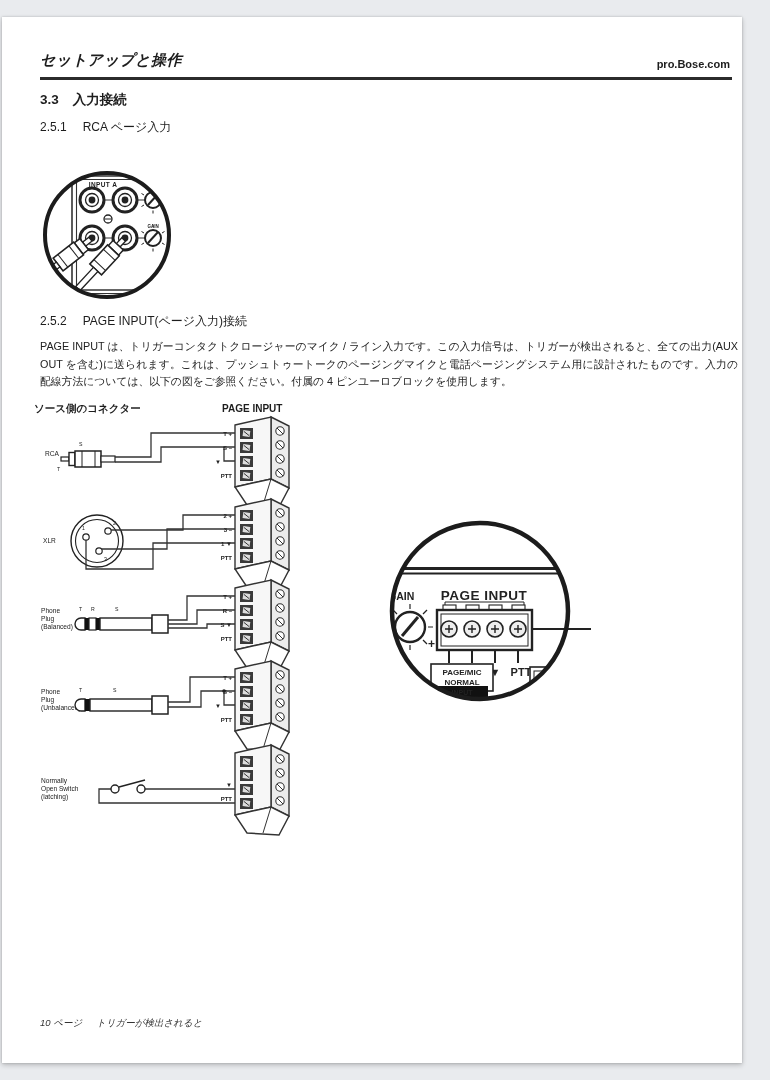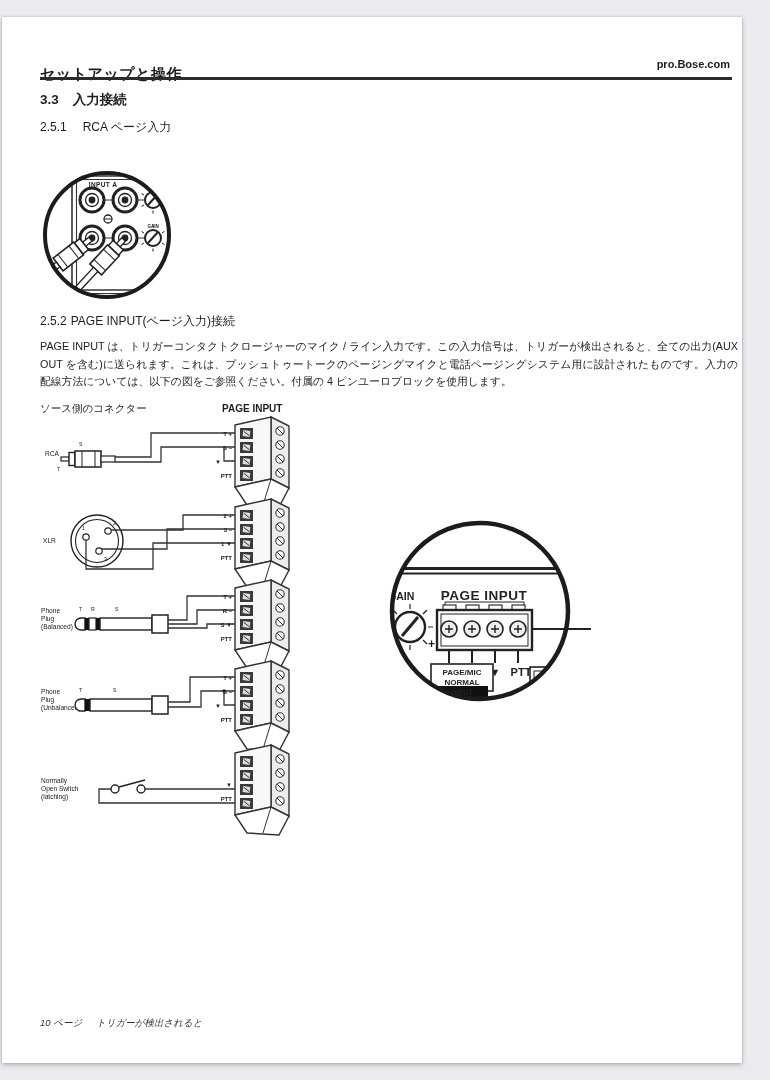--- a/index.html
+++ b/index.html
@@ -1,32 +1,32 @@
 <!DOCTYPE html>
 <html><head>
 <meta charset="utf-8">
 <style>
   html,body{margin:0;padding:0;background:#e9ebee;width:770px;height:1080px;
     font-family:"Liberation Sans","DejaVu Sans",sans-serif;color:#1d1d1d;}
   .stage{position:relative;width:770px;height:1080px;background:#e9ebee;overflow:hidden;}
   .page{position:absolute;left:2px;top:17px;width:740px;height:1046px;background:#fff;
     box-shadow:0 0 2px rgba(0,0,0,.18),0 2px 5px rgba(0,0,0,.22);}
   .abs{position:absolute;}
-  .hdr-title{left:38px;top:48px;font-size:15px;font-weight:bold;letter-spacing:.5px;}
+  .hdr-title{left:38px;top:34px;font-size:15px;font-weight:bold;letter-spacing:.5px;font-style:italic;}
   .hdr-site{right:12px;top:41px;font-size:11px;font-weight:bold;text-align:right;}
   .hdr-rule{left:38px;top:60px;width:692px;height:2.5px;background:#2b2b2b;}
   .sec-num{display:inline-block;margin-right:14px;}
   .s25{left:38px;top:74px;font-size:13.5px;font-weight:bold;}
   .s251{left:38px;top:102px;font-size:12px;font-weight:500;}
   .s251 .sec-num{margin-right:16px;}
   .body-text{left:38px;top:129px;font-size:10.8px;color:#222;}
   .s252{left:38px;top:296px;font-size:12px;font-weight:500;}
-  .s252 .sec-num{margin-right:4px;}
+  .s252 .sec-num{margin-right:16px;}
   .para{left:38px;top:321px;width:698px;font-size:10.8px;line-height:1.63;color:#222;text-align:justify;}
-  .col-src{left:38px;top:385px;font-size:10.5px;font-weight:normal;}
+  .col-src{left:32px;top:385px;font-size:10.5px;font-weight:bold;}
   .col-pi{left:220px;top:386px;font-size:10px;font-weight:bold;}
   .footer{left:38px;top:1000px;font-size:9.5px;font-style:italic;color:#333;}
   .footer span{margin-right:14px;}
   svg{position:absolute;overflow:visible;}
   svg text{font-family:"Liberation Sans","DejaVu Sans",sans-serif;fill:#222;}
   .tl{font-size:6px;font-weight:600;text-anchor:end;}
   .pin{font-size:5.2px;}
   .cl{font-size:6.6px;}
   .wire{fill:none;stroke:#333;stroke-width:1.3;}
 </style>

